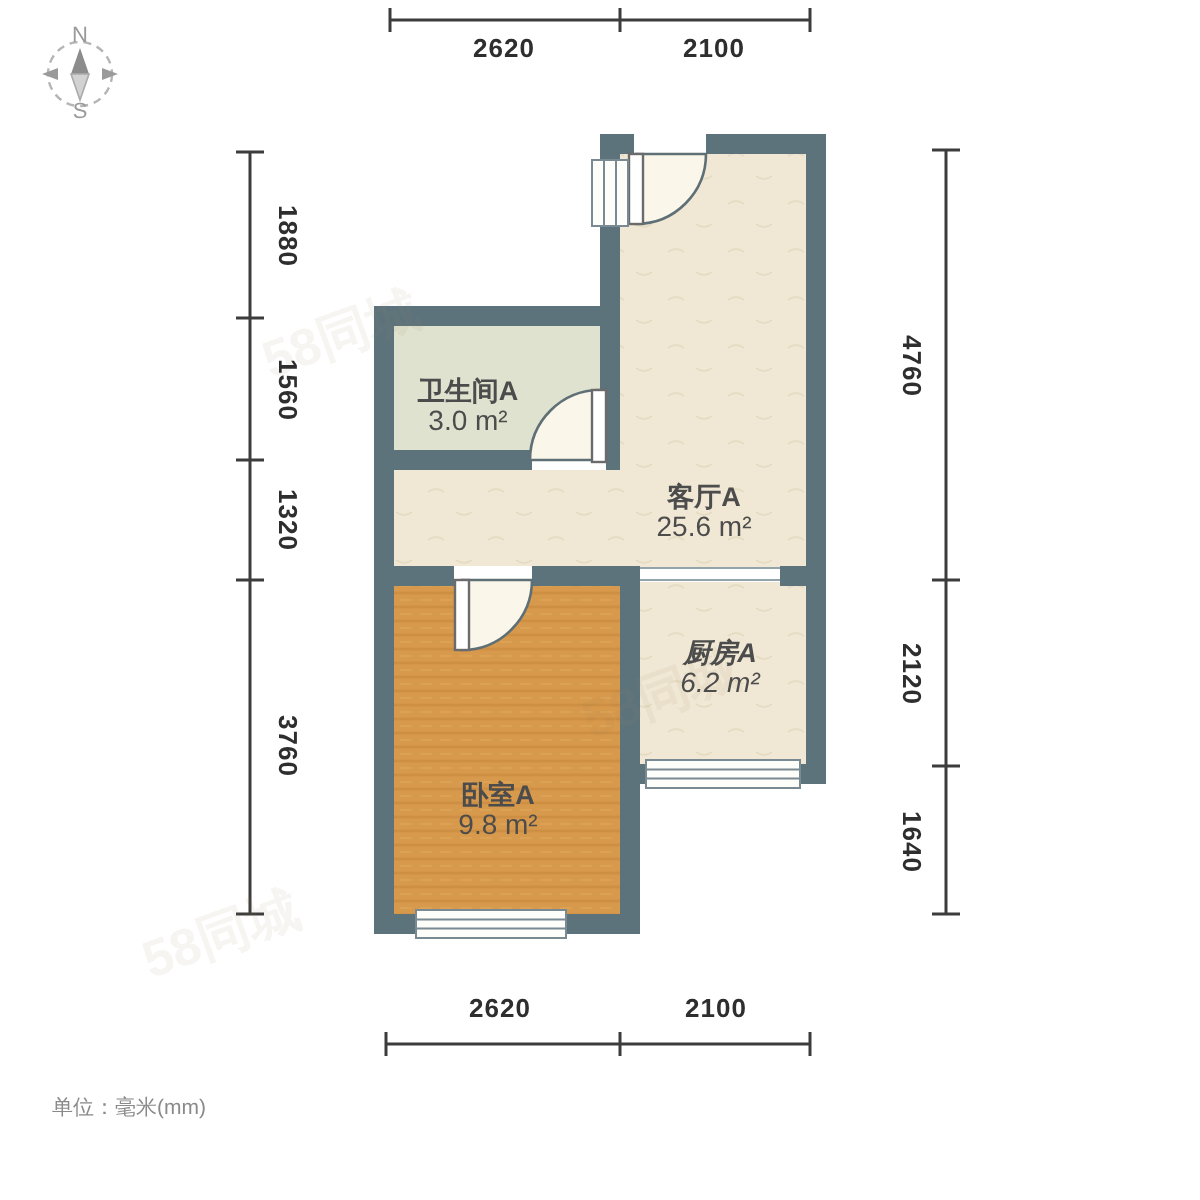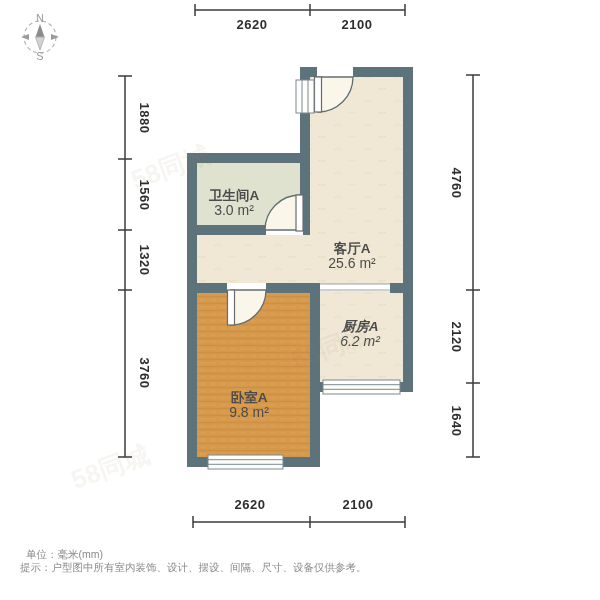--- a/index.html
+++ b/index.html
@@ -162,15 +162,14 @@
   <div class="room-label" style="left:360px;top:334px;font-style:italic;">
     <div class="room-name">厨房A</div>
     <div class="room-area">6.2 m²</div>
   </div>
   <div class="room-label" style="left:249px;top:405px;">
     <div class="room-name">卧室A</div>
     <div class="room-area">9.8 m²</div>
   </div>
 
   <div class="footer-text" style="left:26px;top:548px;">单位：毫米(mm)</div>
-  <div class="footer-text" style="left:20px;top:561px;">提示：户型图中所有室内装饰、设计、摆设、间隔、尺寸、设备仅供参考。</div>
 
 </div>
 
 </body></html>

